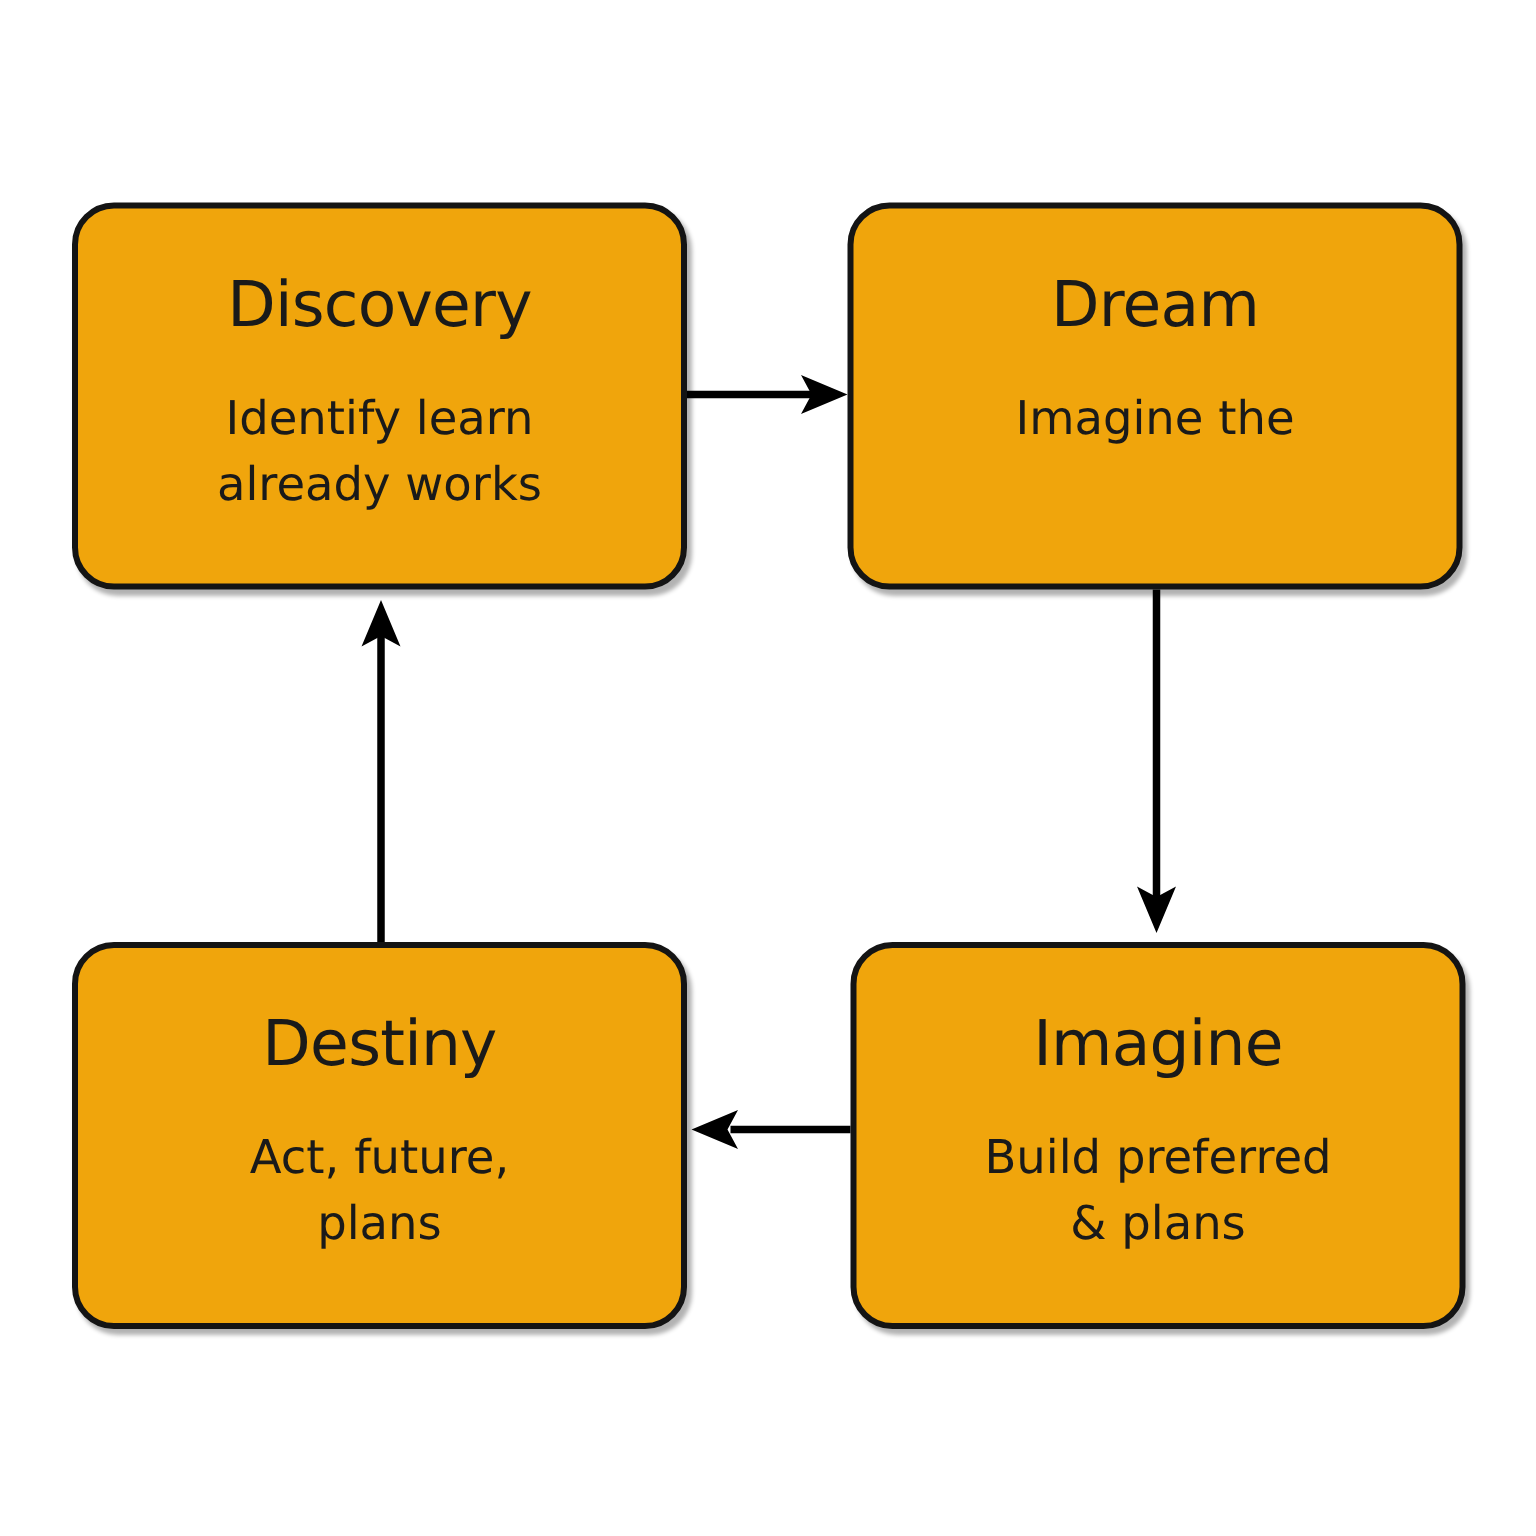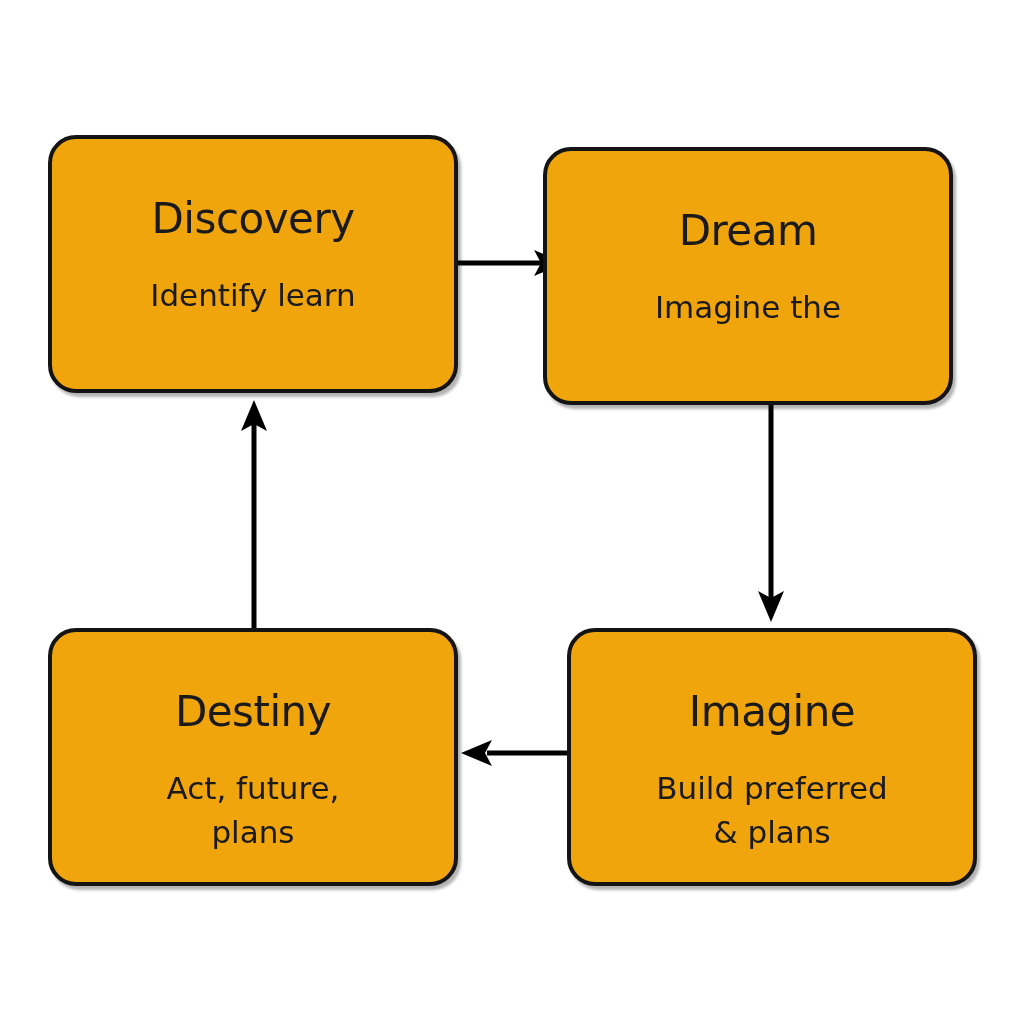--- a/index.html
+++ b/index.html
@@ -31,27 +31,27 @@
     position: absolute;
     width: 410px;
     height: 258px;
     background: var(--box-fill);
     border: 4px solid var(--box-border);
     border-radius: 28px;
     box-shadow: 3px 4px 3px rgba(0,0,0,0.30);
     display: flex;
     flex-direction: column;
     align-items: center;
-    padding-top: 56px;
+    padding-top: 40px;
     gap: 30px;
     color: var(--text);
     text-align: center;
   }
   .box-discovery { left: 48px;  top: 135px; }
-  .box-dream     { left: 543px; top: 135px; margin-top: 12px; }
+  .box-dream     { left: 565px; top: 135px; }
   .box-destiny   { left: 48px;  top: 628px; }
   .box-design    { left: 567px; top: 628px; }
   .box-title {
     font-size: 42px;
     line-height: 48px;
     font-weight: 400;
     letter-spacing: -0.5px;
   }
   .box-sub {
     font-size: 31px;
@@ -79,20 +79,21 @@
     <g>
       <line x1="254" y1="628" x2="254" y2="424"></line>
       <polygon points="254,400 241,431 254,424 267,431"></polygon>
     </g>
   </svg>
 
   <div class="box box-discovery">
     <div class="box-title">Discovery</div>
     <div class="box-sub">
       <div>Identify learn</div>
+      <div>already works</div>
     </div>
   </div>
 
   <div class="box box-dream">
     <div class="box-title">Dream</div>
     <div class="box-sub">
       <div>Imagine the</div>
     </div>
   </div>
 

